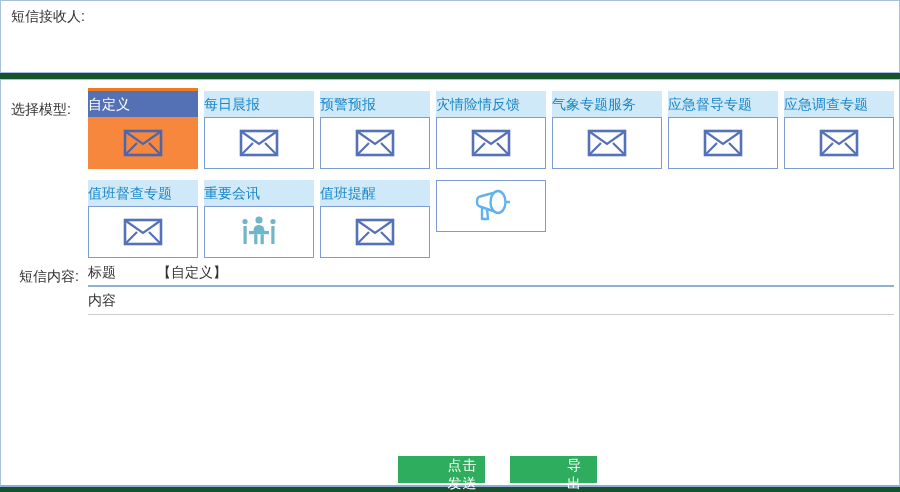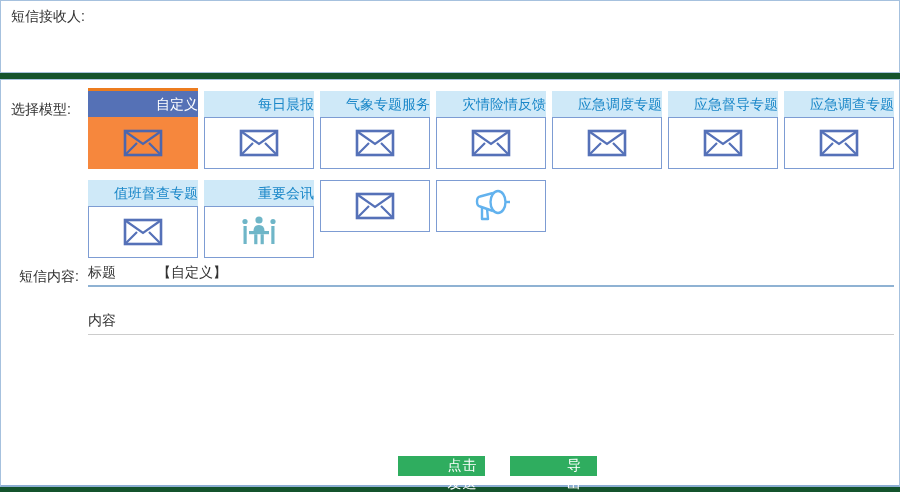--- a/index.html
+++ b/index.html
@@ -22,44 +22,44 @@
   }
   .model-lbl{position:absolute;left:10px;top:21px;}
   .content-lbl{position:absolute;left:18px;top:188px;}
   
   .cards{
     position:absolute;left:87px;top:8px;width:806px;
     display:flex;flex-wrap:wrap;column-gap:6px;row-gap:8px;
   }
   .card{width:110px;margin-top:3px;cursor:pointer;}
   .card .hd{
-    height:26px;line-height:26px;text-align:right;
+    height:26px;line-height:26px;text-align:left;
     background:#cfe9f8;color:#1a87c8;font-size:14px;
   }
   .card .bd{
     height:50px;border:1px solid #7d9cd3;background:#fff;
     display:flex;align-items:center;justify-content:center;
   }
   .card.selected{margin-top:0;}
   .card.selected .hd{background:#5571b6;color:#fff;border-top:3px solid #ec7c1f;}
   .card.selected .bd{background:#f6873d;border-color:#f6873d;}
   
   .title-row{
     position:absolute;left:87px;top:179px;width:806px;height:26px;line-height:26px;
     border-bottom:2px solid #8fb2d3;
   }
   .title-row .val{margin-left:41px;}
   .content-row{
-    position:absolute;left:87px;top:227px;width:806px;height:27px;line-height:27px;
+    position:absolute;left:87px;top:207px;width:806px;height:27px;line-height:27px;
     border-bottom:1px solid #ccc;
   }
   
   .actions{position:absolute;left:397px;top:376px;display:flex;gap:25px;}
   .actions button{
-    width:87px;height:20px;border:none;background:#2fad5f;color:#fff;
+    width:87px;height:27px;border:none;background:#2fad5f;color:#fff;
     font-size:14px;font-family:inherit;cursor:pointer;letter-spacing:1px;padding-left:48px;
   }
   svg{display:block;}
 </style>
 </head>
 <body>
 
 <div class="page">
 
   <section class="recipients-box">
@@ -85,41 +85,41 @@
           <div class="hd">每日晨报</div>
           <div class="bd">
     <svg width="40" height="28" viewBox="0 0 40 28">
       <rect x="2" y="2" width="36" height="24" fill="#fff" stroke="#5571b8" stroke-width="2.6"></rect>
       <path d="M3,3 L20,15 L37,3" fill="none" stroke="#5571b8" stroke-width="2.2"></path>
       <path d="M3,25 L14,14 M37,25 L26,14" fill="none" stroke="#5571b8" stroke-width="2.2"></path>
     </svg>
           </div>
         </div>
         <div class="card">
+          <div class="hd">预警预报</div>
+          <div class="bd">
+    <svg width="40" height="28" viewBox="0 0 40 28">
+      <rect x="2" y="2" width="36" height="24" fill="#fff" stroke="#5571b8" stroke-width="2.6"></rect>
+      <path d="M3,3 L20,15 L37,3" fill="none" stroke="#5571b8" stroke-width="2.2"></path>
+      <path d="M3,25 L14,14 M37,25 L26,14" fill="none" stroke="#5571b8" stroke-width="2.2"></path>
+    </svg>
+          </div>
+        </div>
+        <div class="card">
+          <div class="hd">灾情险情反馈</div>
+          <div class="bd">
+    <svg width="40" height="28" viewBox="0 0 40 28">
+      <rect x="2" y="2" width="36" height="24" fill="#fff" stroke="#5571b8" stroke-width="2.6"></rect>
+      <path d="M3,3 L20,15 L37,3" fill="none" stroke="#5571b8" stroke-width="2.2"></path>
+      <path d="M3,25 L14,14 M37,25 L26,14" fill="none" stroke="#5571b8" stroke-width="2.2"></path>
+    </svg>
+          </div>
+        </div>
+        <div class="card">
           <div class="hd">气象专题服务</div>
-          <div class="bd">
-    <svg width="40" height="28" viewBox="0 0 40 28">
-      <rect x="2" y="2" width="36" height="24" fill="#fff" stroke="#5571b8" stroke-width="2.6"></rect>
-      <path d="M3,3 L20,15 L37,3" fill="none" stroke="#5571b8" stroke-width="2.2"></path>
-      <path d="M3,25 L14,14 M37,25 L26,14" fill="none" stroke="#5571b8" stroke-width="2.2"></path>
-    </svg>
-          </div>
-        </div>
-        <div class="card">
-          <div class="hd">灾情险情反馈</div>
-          <div class="bd">
-    <svg width="40" height="28" viewBox="0 0 40 28">
-      <rect x="2" y="2" width="36" height="24" fill="#fff" stroke="#5571b8" stroke-width="2.6"></rect>
-      <path d="M3,3 L20,15 L37,3" fill="none" stroke="#5571b8" stroke-width="2.2"></path>
-      <path d="M3,25 L14,14 M37,25 L26,14" fill="none" stroke="#5571b8" stroke-width="2.2"></path>
-    </svg>
-          </div>
-        </div>
-        <div class="card">
-          <div class="hd">应急调度专题</div>
           <div class="bd">
     <svg width="40" height="28" viewBox="0 0 40 28">
       <rect x="2" y="2" width="36" height="24" fill="#fff" stroke="#5571b8" stroke-width="2.6"></rect>
       <path d="M3,3 L20,15 L37,3" fill="none" stroke="#5571b8" stroke-width="2.2"></path>
       <path d="M3,25 L14,14 M37,25 L26,14" fill="none" stroke="#5571b8" stroke-width="2.2"></path>
     </svg>
           </div>
         </div>
         <div class="card">
           <div class="hd">应急督导专题</div>
@@ -165,20 +165,21 @@
         <rect x="6.5" y="12" width="3.2" height="3.2"></rect>
         <path d="M6.5,15 h3.2 v15 h-3.2 Z"></path>
         <circle cx="36" cy="7.5" r="2.6"></circle>
         <rect x="34.3" y="12" width="3.2" height="3.2"></rect>
         <path d="M34.3,15 h3.2 v15 h-3.2 Z"></path>
       </g>
     </svg>
           </div>
         </div>
         <div class="card">
+          <div class="hd">值班提醒</div>
           <div class="bd">
     <svg width="40" height="28" viewBox="0 0 40 28">
       <rect x="2" y="2" width="36" height="24" fill="#fff" stroke="#5571b8" stroke-width="2.6"></rect>
       <path d="M3,3 L20,15 L37,3" fill="none" stroke="#5571b8" stroke-width="2.2"></path>
       <path d="M3,25 L14,14 M37,25 L26,14" fill="none" stroke="#5571b8" stroke-width="2.2"></path>
     </svg>
           </div>
         </div>
         <div class="card">
           <div class="bd">

